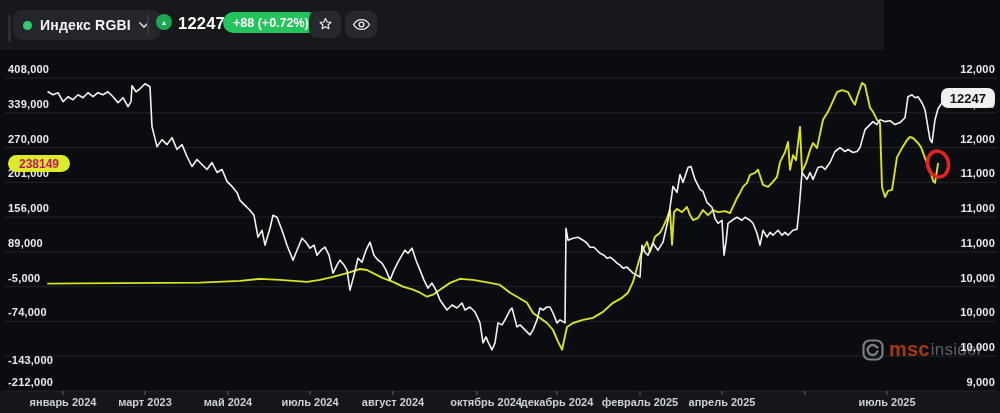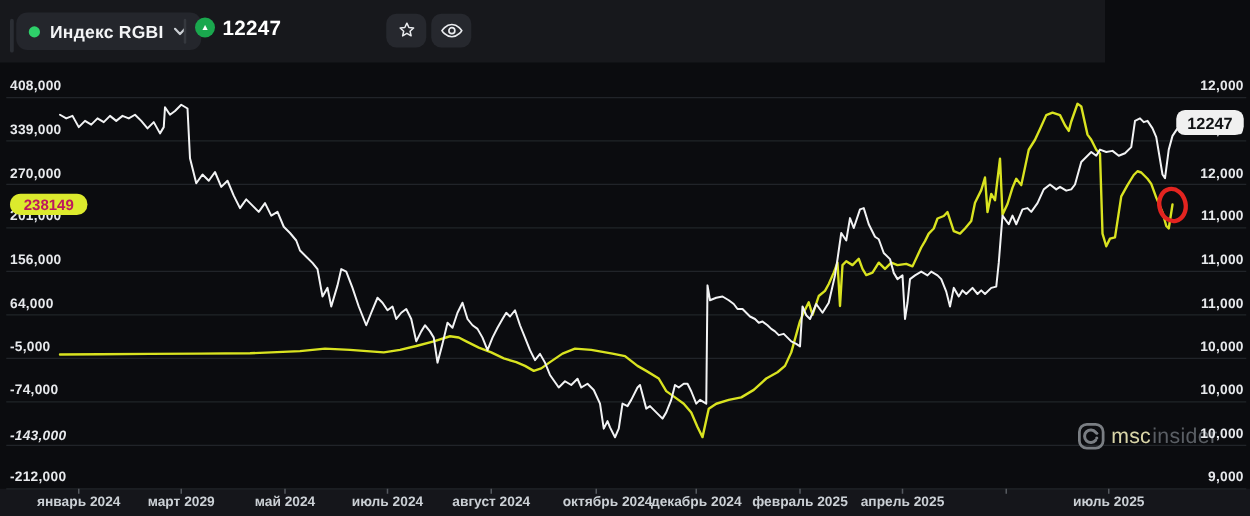--- a/index.html
+++ b/index.html
@@ -26,21 +26,21 @@
   
   .ylab{position:absolute;font-size:11px;font-weight:700;color:#e7e9ec;z-index:2;letter-spacing:.2px;}
   .ylab.right{text-align:right;}
   .xlab{position:absolute;top:396px;width:90px;text-align:center;font-size:11px;font-weight:600;color:#cbd0d5;z-index:2;}
   
   .pill{position:absolute;z-index:4;display:flex;align-items:center;font-weight:700;border-radius:9px;}
   .pill.yellow{left:8px;height:17px;background:#dcea2d;color:#be185d;font-size:12px;padding:0 11px;}
   .pill.white{right:5px;height:20px;background:#f0f0f0;color:#101214;font-size:13px;padding:0 9px;border-radius:7px;}
   
   .watermark{position:absolute;left:862px;top:338px;display:flex;align-items:center;gap:5px;z-index:1;opacity:.85;}
-  .wm-bold{color:#fef9c3;font-size:17px;font-weight:400;letter-spacing:.2px;}
+  .wm-bold{color:#c2410c;font-size:20px;font-weight:700;letter-spacing:.2px;}
   .wm-light{color:#686d73;font-size:17px;font-weight:400;letter-spacing:.3px;margin-left:-4px;}
 </style>
 </head>
 <body>
 
 <div class="app">
 
   <svg id="chart-svg" width="1000" height="413">
       <rect x="0" y="391" width="1000" height="22" fill="#15161b"></rect>
       <line x1="5" y1="78" x2="997" y2="78" stroke="#212429" stroke-width="1"></line>
@@ -64,39 +64,39 @@
       <line x1="722" y1="391" x2="722" y2="395" stroke="#565a60" stroke-width="1.2"></line>
       <line x1="805" y1="391" x2="805" y2="395" stroke="#565a60" stroke-width="1.2"></line>
       <line x1="887" y1="391" x2="887" y2="395" stroke="#565a60" stroke-width="1.2"></line>
       <polyline points="48,283.6 80,283.4 120,283.1 160,282.9 200,282.6 240,280.9 260,278.9 280,279.9 307,281.9 320,279.9 333,276.8 347,273.1 360,269.0 367,270.0 373,273.1 383,278.1 393,281.9 403,286.7 413,289.7 420,292.7 427,296.7 433,294.7 440,289.7 450,282.9 460,278.9 473,279.9 490,282.9 500,284.9 510,292.7 517,296.7 527,302.8 533,312.9 540,317.9 547,323.0 553,330.0 558,341.6 562,349.7 567,327.0 573,323.0 583,319.9 593,317.9 603,311.9 613,302.8 622,297.8 628,292.7 633,281.9 640,256.9 643,249.9 647,241.8 650,251.9 655,236.8 660,232.7 663,227.2 667,218.1 670,210.1 672,244.8 674,212.1 677,209.0 682,212.1 687,207.0 690,215.1 693,220.1 698,218.1 703,210.1 708,215.1 713,210.1 718,212.1 725,211.1 730,213.1 737,198.0 740,192.9 743,186.9 747,182.8 750,174.8 755,172.8 758,169.7 763,184.9 768,186.9 772,182.8 777,176.8 780,162.2 785,152.1 788,142.0 790,169.7 793,155.1 796,160.2 800,126.9 802,171.7 806,163.2 810,150.1 813,143.0 817,148.1 823,119.8 828,111.8 832,103.2 837,92.1 842,90.1 848,92.1 852,100.2 855,104.7 857,97.2 862,83.0 865,85.1 870,107.7 873,111.8 877,119.8 880,122.9 882,186.9 885,197.0 888,190.9 892,189.9 897,157.1 902,148.1 907,140.0 910,137.0 913,138.0 918,143.0 921,147.1 925,158.1 930,169.7 933,180.8 935,182.8 938,163.6" fill="none" stroke="#d9e320" stroke-width="1.9" stroke-linejoin="round" stroke-linecap="round"></polyline>
       <polyline points="48,91.8 53,94.7 58,92.7 63,101.7 68,96.7 73,99.7 78,94.7 83,97.7 88,92.7 93,96.7 98,92.7 103,94.7 108,91.8 113,96.7 118,102.7 123,97.7 128,106.7 131,101.7 132,85.8 136,91.8 140,88.8 145,83.8 150,86.8 152,126.6 157,146.6 162,139.6 167,144.6 172,137.6 177,149.5 182,144.6 187,156.5 192,166.5 197,159.5 202,164.5 207,169.5 212,162.5 217,172.5 222,169.5 227,181.4 232,186.4 237,192.4 240,200.4 245,205.4 250,210.3 254,215.3 258,237.2 262,230.3 265,245.2 270,228.3 273,215.3 277,217.3 282,230.3 287,245.2 293,260.2 297,250.2 302,238.2 306,242.2 310,248.2 314,245.2 317,255.2 321,250.2 325,247.2 329,255.2 333,273.1 337,265.1 340,260.2 344,265.1 347,270.1 350,290.1 354,275.1 358,258.2 362,262.2 366,250.2 370,242.2 374,255.2 378,260.2 382,263.1 386,270.1 390,280.1 394,270.1 398,262.2 402,255.2 405,250.2 408,253.2 412,248.2 416,260.2 420,270.1 424,280.1 428,288.1 432,283.1 436,290.1 440,300.0 447,310.0 452,305.0 457,308.0 462,303.0 465,310.0 470,307.0 475,312.0 480,322.9 483,342.9 486,336.9 488,341.9 492,349.8 495,342.9 498,322.9 502,324.9 505,319.9 510,310.0 512,308.0 517,326.9 520,324.9 525,329.9 530,334.9 533,329.9 537,319.9 540,308.0 543,310.0 547,307.0 550,307.0 553,313.0 557,322.9 560,319.9 565,322.9 566,228.3 568,240.2 573,238.2 578,237.2 583,240.2 587,243.2 590,247.2 594,247.2 597,250.2 600,253.2 604,255.2 607,258.2 610,257.2 614,260.2 617,263.1 620,265.1 623,268.1 627,267.1 630,270.1 633,273.1 637,275.1 640,277.1 642,245.2 645,252.2 648,255.2 653,243.2 658,250.2 663,242.2 668,220.3 670,207.3 673,186.4 677,192.4 680,174.5 683,182.4 688,167.5 691,166.5 695,179.4 700,189.4 703,191.4 707,202.4 712,207.3 715,218.3 718,223.3 722,220.3 724,255.2 726,242.2 728,223.3 732,220.3 737,217.3 742,220.3 745,217.3 750,220.3 753,223.3 757,233.3 760,245.2 763,230.3 767,237.2 770,232.3 773,235.2 778,230.3 782,235.2 785,232.3 788,235.2 793,230.3 797,229.3 799,210.3 802,172.5 807,179.4 810,172.5 813,179.4 818,167.5 822,166.5 825,169.5 830,162.5 835,151.5 840,147.6 845,151.5 848,149.5 853,152.5 857,151.5 860,147.6 865,129.6 868,126.6 873,121.6 877,124.6 880,119.7 885,121.6 890,120.7 895,124.6 900,122.6 905,117.7 908,96.7 912,94.7 915,97.7 918,96.7 922,102.7 925,109.7 927,121.6 930,139.6 932,142.6 935,119.7 938,108.7 942,102.7 948,98.0" fill="none" stroke="#f2f3f4" stroke-width="1.6" stroke-linejoin="round" stroke-linecap="round"></polyline>
       <ellipse cx="938" cy="164" rx="10.5" ry="13" fill="none" stroke="#e32420" stroke-width="3.5" transform="rotate(-12 938 164)"></ellipse>
     </svg>
 
   <div id="overlay">
       <div class="xlab" style="left: 18px;">январь 2024</div>
-      <div class="xlab" style="left: 100px;">март 2029</div>
+      <div class="xlab" style="left: 100px;">март 2023</div>
       <div class="xlab" style="left: 183px;">май 2024</div>
       <div class="xlab" style="left: 265px;">июль 2024</div>
       <div class="xlab" style="left: 348px;">август 2024</div>
       <div class="xlab" style="left: 432px; text-align: right;">октябрь 2024</div>
       <div class="xlab" style="left: 512px;">декабрь 2024</div>
       <div class="xlab" style="left: 595px;">февраль 2025</div>
       <div class="xlab" style="left: 677px;">апрель 2025</div>
       <div class="xlab" style="left: 760px; margin-top: 27px;">июнь 2025</div>
       <div class="xlab" style="left: 842px;">июль 2025</div>
       <div class="ylab" style="left: 8px; top: 63px;">408,000</div>
       <div class="ylab" style="left: 8px; top: 97.7778px;">339,000</div>
       <div class="ylab" style="left: 8px; top: 132.556px;">270,000</div>
       <div class="ylab" style="left: 8px; top: 167.333px;">201,000</div>
       <div class="ylab" style="left: 8px; top: 202.111px;">156,000</div>
-      <div class="ylab" style="left: 8px; top: 236.889px;">64,000</div>
+      <div class="ylab" style="left: 8px; top: 236.889px;">89,000</div>
       <div class="ylab" style="left: 8px; top: 271.667px;">-5,000</div>
       <div class="ylab" style="left: 8px; top: 306.444px;">-74,000</div>
-      <div class="ylab" style="left: 8px; top: 343px; font-style: italic;">-143,000</div>
+      <div class="ylab" style="left: 8px; top: 354px;">-143,000</div>
       <div class="ylab" style="left: 8px; top: 376px;">-212,000</div>
       <div class="ylab right" style="right: 5px; top: 63px;">12,000</div>
       <div class="ylab right" style="right: 5px; top: 97.7778px;">12,000</div>
       <div class="ylab right" style="right: 5px; top: 132.556px;">12,000</div>
       <div class="ylab right" style="right: 5px; top: 167.333px;">11,000</div>
       <div class="ylab right" style="right: 5px; top: 202.111px;">11,000</div>
       <div class="ylab right" style="right: 5px; top: 236.889px;">11,000</div>
       <div class="ylab right" style="right: 5px; top: 271.667px;">10,000</div>
       <div class="ylab right" style="right: 5px; top: 306.444px;">10,000</div>
       <div class="ylab right" style="right: 5px; top: 341.222px;">10,000</div>
@@ -125,20 +125,21 @@
       <span class="instrument-label">Индекс RGBI</span>
       <svg width="10" height="7" viewBox="0 0 10 7">
         <polyline points="1,1 5,5.2 9,1" fill="none" stroke="#c9cdd2" stroke-width="1.8" stroke-linecap="round" stroke-linejoin="round"></polyline>
       </svg>
     </div>
 
     <div class="tb-divider"></div>
 
     <span class="up-circle">▲</span>
     <span class="price">12247</span>
+    <span class="badge">+88 (+0.72%)</span>
 
     <button class="iconbtn star">
       <svg width="17" height="17" viewBox="0 0 24 24">
         <path d="M12 3.6l2.3 4.9 5.3.6-4 3.6 1.2 5.2-4.8-2.8-4.8 2.8 1.2-5.2-4-3.6 5.3-.6z" fill="none" stroke="#e9ebee" stroke-width="1.7" stroke-linejoin="round"></path>
       </svg>
     </button>
     <button class="iconbtn eye">
       <svg width="19" height="15" viewBox="0 0 24 18">
         <path d="M2 9s3.6-6.2 10-6.2S22 9 22 9s-3.6 6.2-10 6.2S2 9 2 9z" fill="none" stroke="#e9ebee" stroke-width="1.7"></path>
         <circle cx="12" cy="9" r="3" fill="none" stroke="#e9ebee" stroke-width="1.7"></circle>

